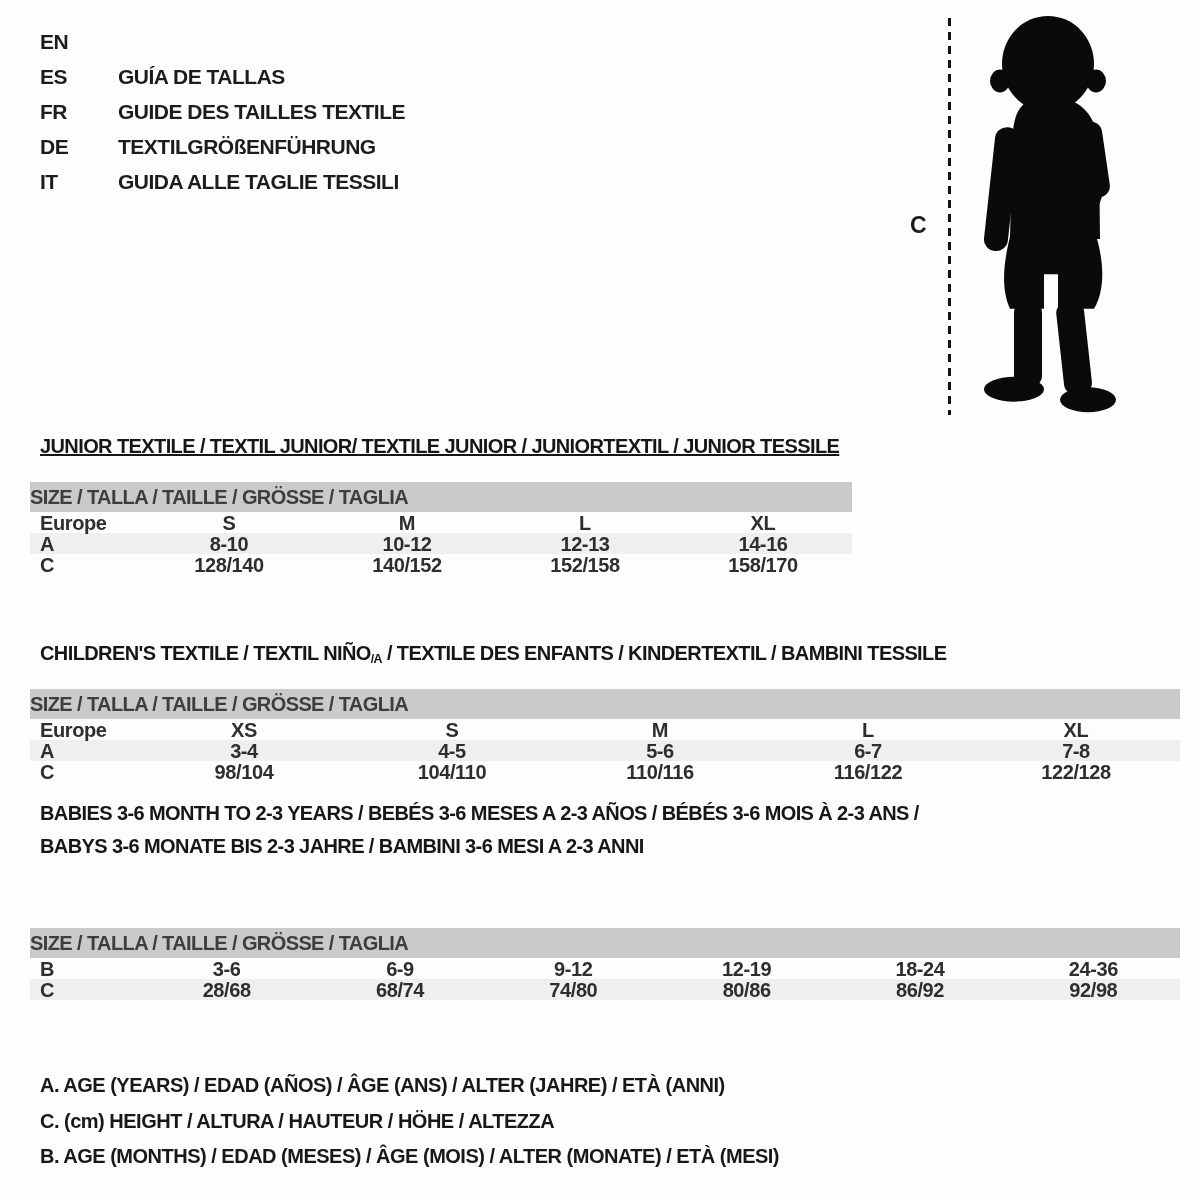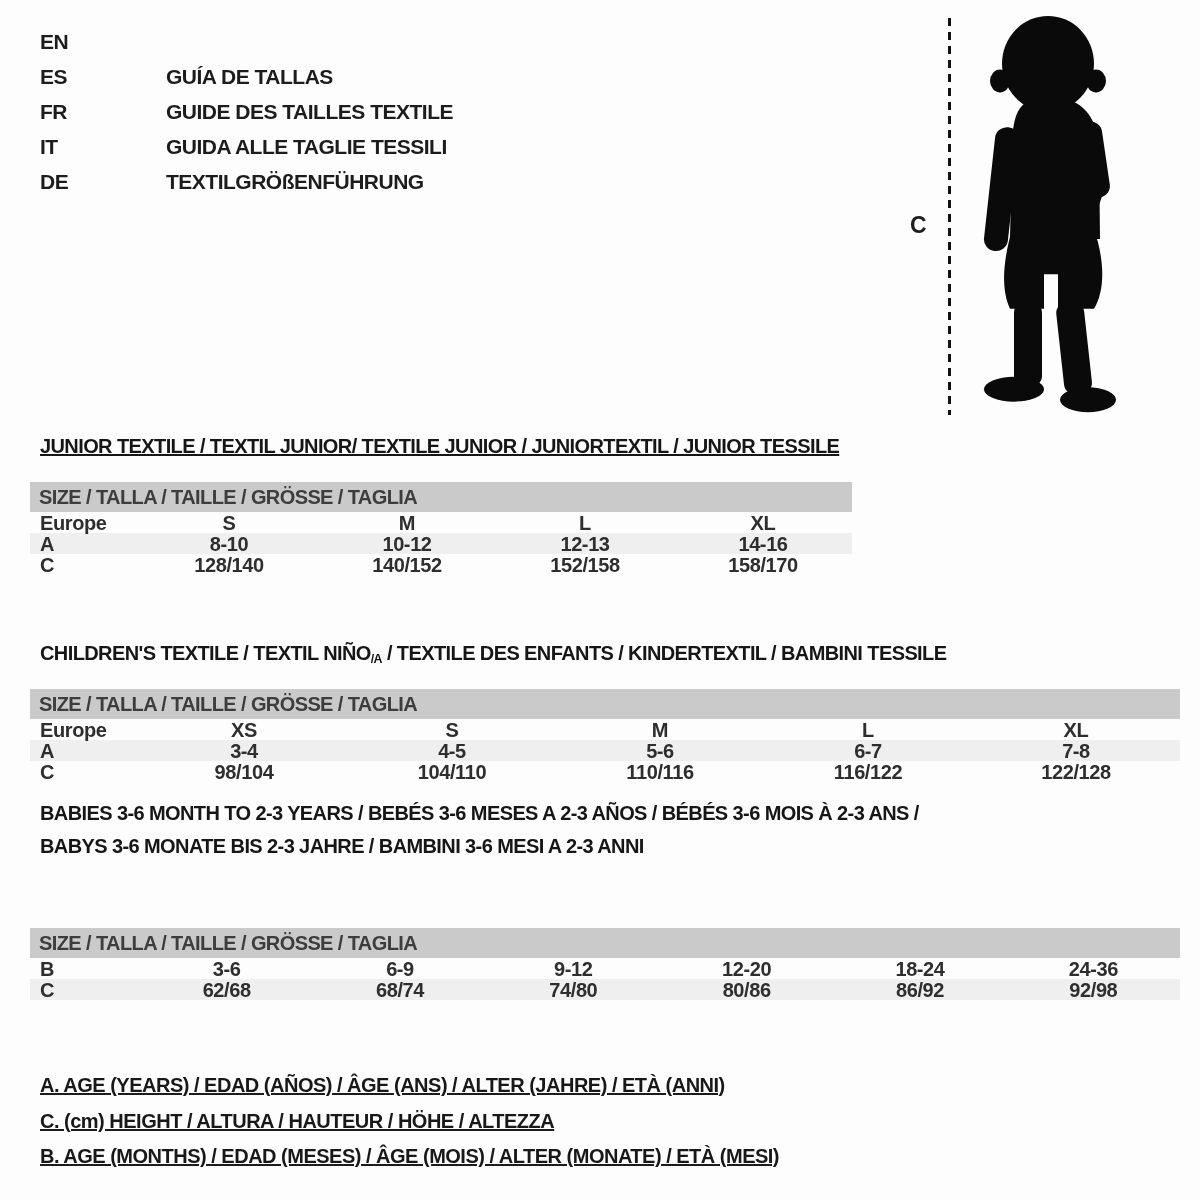--- a/index.html
+++ b/index.html
@@ -15,78 +15,78 @@
     background:#fdfdfd;
     font-family:"Liberation Sans","DejaVu Sans",sans-serif;
     font-weight:700;
     color:var(--ink);
     -webkit-font-smoothing:antialiased;
   }
   .page{position:relative;width:1200px;height:1200px;overflow:hidden;}
 
   
   .lang-list{position:absolute;left:40px;top:24px;}
-  .lang-row{display:flex;line-height:35px;font-size:21px;letter-spacing:-0.5px;white-space:nowrap;gap:48px;}
+  .lang-row{display:flex;line-height:35px;font-size:21px;letter-spacing:-0.5px;white-space:nowrap;}
   .lang-code{width:78px;flex:0 0 78px;}
 
   
   .measure-line{
     position:absolute;left:948px;top:18px;width:3px;height:397px;
     background:repeating-linear-gradient(to bottom,#111 0 8px,transparent 8px 14px);
   }
   .measure-label{position:absolute;left:910px;top:212px;font-size:23px;letter-spacing:-0.5px;}
   .silhouette{position:absolute;left:966px;top:14px;width:170px;height:402px;}
 
   
   .sec-title{position:absolute;font-size:20px;letter-spacing:-0.6px;white-space:nowrap;color:#161616;}
   .sec-title .subscript{font-size:0.62em;vertical-align:-0.25em;}
   .two-line{line-height:33px;}
 
   
   .size-table{position:absolute;}
   .size-bar{
     height:30px;background:var(--header-bar);display:flex;align-items:center;
-    padding-left:9px;font-size:20px;letter-spacing:-0.6px;color:var(--bar-ink);white-space:nowrap;
+    font-size:20px;letter-spacing:-0.6px;color:var(--bar-ink);white-space:nowrap;
   }
   .trow{display:grid;height:21px;align-items:center;font-size:20px;letter-spacing:-0.4px;color:var(--cell-ink);}
   .t1 .trow{grid-template-columns:110px repeat(4,1fr);}
   .t2 .trow{grid-template-columns:110px repeat(5,1fr);}
   .t3 .trow{grid-template-columns:110px repeat(6,1fr);}
   .trow>div{text-align:center;white-space:nowrap;}
   .trow>div:first-child{text-align:left;padding-left:10px;}
   .stripe{background:var(--row-stripe);}
 
   
-  .legend{position:absolute;left:40px;top:1068px;text-decoration:underline;}
+  .legend{position:absolute;left:40px;top:1068px;}
   .legend-line{line-height:35.5px;font-size:20px;letter-spacing:-0.5px;white-space:nowrap;color:#181818;}
 </style>
 </head>
 <body>
 
 <div class="page">
 
   <div class="lang-list">
     <div class="lang-row">
       <span class="lang-code">EN</span>
     </div>
     <div class="lang-row">
       <span class="lang-code">ES</span>
       <span>GUÍA DE TALLAS</span>
     </div>
     <div class="lang-row">
       <span class="lang-code">FR</span>
       <span>GUIDE DES TAILLES TEXTILE</span>
     </div>
     <div class="lang-row">
+      <span class="lang-code">DE</span>
+      <span>TEXTILGRÖßENFÜHRUNG</span>
+    </div>
+    <div class="lang-row">
       <span class="lang-code">IT</span>
       <span>GUIDA ALLE TAGLIE TESSILI</span>
-    </div>
-    <div class="lang-row">
-      <span class="lang-code">DE</span>
-      <span>TEXTILGRÖßENFÜHRUNG</span>
     </div>
   </div>
 
   <div class="measure-line"></div>
   <div class="measure-label">C</div>
   <svg class="silhouette" viewBox="0 0 170 420" preserveAspectRatio="none" fill="#0a0a0a" xmlns="http://www.w3.org/2000/svg">
     <ellipse cx="82" cy="52" rx="46" ry="50"></ellipse>
     <ellipse cx="34" cy="70" rx="10" ry="12"></ellipse>
     <ellipse cx="130" cy="70" rx="10" ry="12"></ellipse>
     <path d="M60,92 L108,92 C124,100 132,118 133,140 L134,235 L44,235 L46,135 C47,112 50,100 60,92 Z"></path>
@@ -161,27 +161,27 @@
     <div>BABIES 3-6 MONTH TO 2-3 YEARS / BEBÉS 3-6 MESES A 2-3 AÑOS / BÉBÉS 3-6 MOIS À 2-3 ANS /</div>
     <div>BABYS 3-6 MONATE BIS 2-3 JAHRE / BAMBINI 3-6 MESI A 2-3 ANNI</div>
   </div>
   <div class="size-table t3" style="left:30px;top:928px;width:1150px;">
     <div class="size-bar">SIZE / TALLA / TAILLE / GRÖSSE / TAGLIA</div>
     <div class="trow">
       <div>B</div>
       <div>3-6</div>
       <div>6-9</div>
       <div>9-12</div>
-      <div>12-20</div>
+      <div>12-19</div>
       <div>18-24</div>
       <div>24-36</div>
     </div>
     <div class="trow stripe">
       <div>C</div>
-      <div>62/68</div>
+      <div>28/68</div>
       <div>68/74</div>
       <div>74/80</div>
       <div>80/86</div>
       <div>86/92</div>
       <div>92/98</div>
     </div>
   </div>
 
   <div class="legend">
     <div class="legend-line">A. AGE (YEARS) / EDAD (AÑOS) / ÂGE (ANS) / ALTER (JAHRE) / ETÀ (ANNI)</div>

